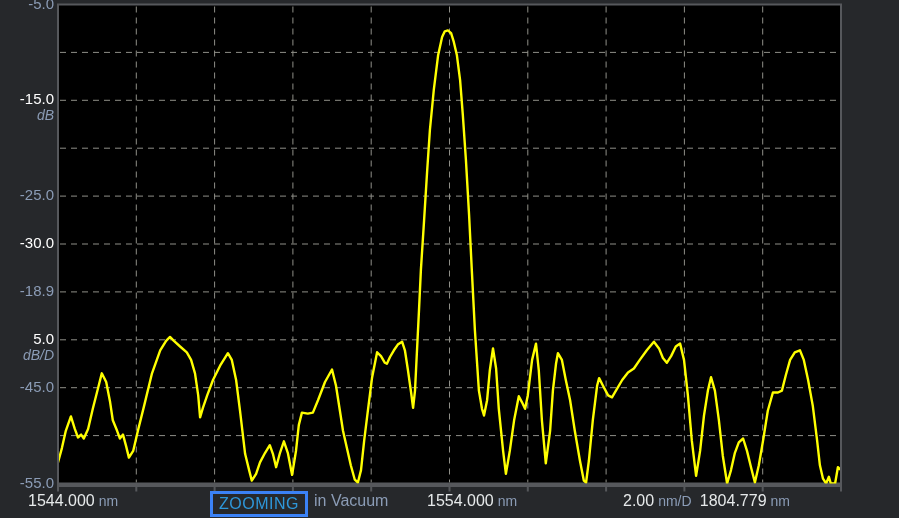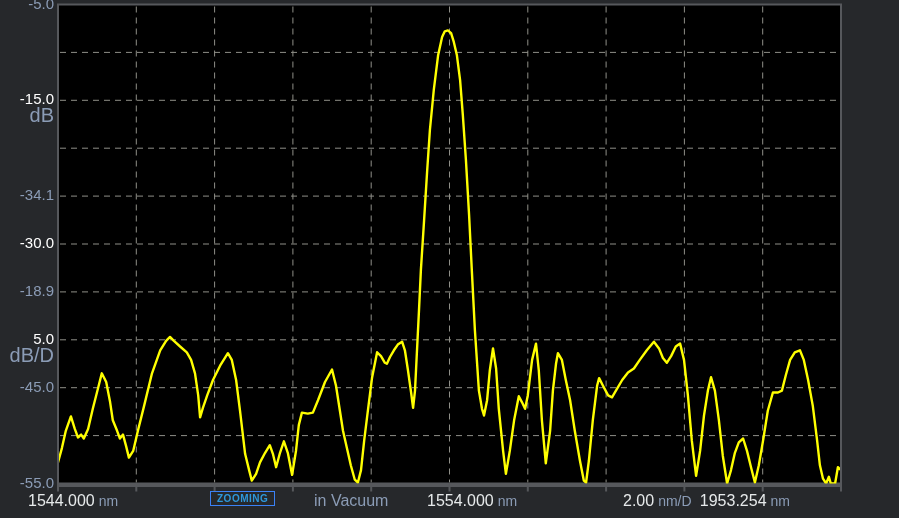--- a/index.html
+++ b/index.html
@@ -4,28 +4,28 @@
 <style>
   html,body{margin:0;padding:0;background:#26282b;overflow:hidden;}
   .screen{position:relative;width:793px;height:518px;background:#26282b;
           font-family:"Liberation Sans",sans-serif;-webkit-font-smoothing:antialiased;}
   svg{position:absolute;left:0;top:0;display:block;}
   .grid{stroke:#8f8f88;stroke-width:1;stroke-dasharray:6 5;}
   .frame{fill:none;stroke:#56585c;stroke-width:2;}
   .tick{stroke:#56585c;stroke-width:2;}
   .trace{fill:none;stroke-width:2.4;stroke-linejoin:round;stroke-linecap:round;}
   .ylab{position:absolute;left:0;width:54px;text-align:right;font-size:15px;line-height:16px;}
-  .ylab.sub{font-size:20px;}
+  .ylab.sub{font-size:14px;font-style:italic;}
   .bright{color:#ffffff;}
   .dim{color:#8b9cb6;}
   .xlab{position:absolute;top:492px;white-space:nowrap;font-size:16px;color:#e6e9ea;}
   .xlab .unit{font-size:14px;color:#8b9cb6;margin-left:4px;margin-top:40px;}
   .xlab.dimtext{color:#8b9cb6;}
-  .badge{position:absolute;top:491px;left:210px;padding:1px 6px;font-size:10px;
-         letter-spacing:.5px;color:#2e97da;border:1px solid #3b82f6;background:transparent;font-weight:bold;}
+  .badge{position:absolute;top:491px;left:210px;padding:1px 6px;font-size:16px;
+         letter-spacing:.5px;color:#2e97da;border:3px solid #3b82f6;background:transparent;}
   .pos-start{left:28px;}
   .pos-vac{left:314px;text-align:center;}
   .pos-center{left:427px;}
   .pos-scale{left:623px;}
   .pos-stop{right:3px;}
 </style>
 </head>
 <body>
 
 <div class="screen">
@@ -68,21 +68,21 @@
       <line class="tick" x1="841" y1="486.5" x2="841" y2="491.5"></line>
       <rect class="frame" x="58" y="4.5" width="783" height="479"></rect>
       <line x1="57" y1="485.5" x2="842" y2="485.5" stroke="#56585c" stroke-width="3"></line>
       <polyline class="trace" clip-path="url(#pc)" stroke="#ffff00" points="58.0,462.4 61.9,448.1 65.8,430.8 70.9,416.4 74.8,428.9 78.0,437.5 81.1,434.6 83.8,438.5 88.1,428.9 92.8,408.8 97.9,388.7 101.8,373.3 106.2,382.0 110.1,402.1 112.8,420.3 117.1,430.8 119.9,438.5 123.0,434.6 126.1,446.1 128.9,457.6 133.2,450.9 137.9,430.8 144.1,405.9 152.0,373.3 160.2,350.3 166.1,340.8 170.0,336.9 173.9,340.8 180.1,346.5 186.8,352.3 191.1,359.9 195.0,373.3 198.2,395.4 200.1,417.4 202.9,407.8 207.2,395.4 213.0,380.0 220.1,365.7 227.9,353.2 231.8,359.9 236.1,380.0 240.0,410.7 245.1,453.8 249.1,470.1 251.8,480.6 256.1,473.9 260.0,462.4 265.1,452.8 269.8,445.2 272.9,453.8 276.1,467.2 280.0,452.8 283.9,441.3 287.8,452.8 292.1,474.9 296.0,450.9 298.8,425.1 301.9,412.6 307.8,413.6 312.9,412.6 318.0,400.2 325.0,382.0 332.0,369.5 336.0,385.8 339.9,410.7 343.0,430.8 346.9,448.1 350.8,465.3 354.8,479.7 357.9,482.5 361.0,470.1 364.2,440.4 368.1,408.8 372.0,378.1 377.1,352.3 381.0,356.1 384.9,362.8 386.9,363.8 390.0,357.0 393.9,350.3 397.8,344.6 402.1,341.7 404.9,350.3 408.0,370.5 411.1,392.5 413.1,407.8 415.0,390.6 417.0,350.3 419.0,310.1 420.9,269.9 424.1,220.1 427.2,170.2 429.9,130.0 433.8,89.8 438.1,55.3 442.1,37.1 444.8,31.3 447.9,30.4 451.1,33.2 453.8,41.9 456.9,55.3 460.1,80.2 462.8,114.7 465.9,159.7 469.1,215.3 471.8,269.9 474.9,330.2 478.9,390.6 482.0,408.8 484.0,415.5 487.1,400.2 489.8,370.5 493.0,348.4 496.1,368.5 498.8,408.8 503.1,450.9 505.9,473.9 509.8,450.9 514.1,420.3 518.8,396.3 521.9,402.1 525.1,408.8 527.8,395.4 532.1,359.9 536.0,343.6 538.8,370.5 541.9,420.3 545.8,463.4 550.1,430.8 552.9,390.6 556.0,363.8 557.9,353.2 561.9,359.9 565.8,380.0 570.1,400.2 574.8,430.8 579.9,460.5 583.8,480.6 586.1,482.5 588.9,460.5 592.8,420.3 597.1,385.8 599.1,378.1 603.0,385.8 608.1,395.4 612.0,397.3 617.1,388.7 622.2,380.0 628.0,372.4 633.9,368.5 639.8,359.9 646.8,350.3 653.9,341.7 659.0,348.4 662.9,358.0 666.8,362.8 671.1,356.1 675.8,346.5 680.1,343.6 684.0,359.9 687.9,395.4 691.8,440.4 696.1,475.8 700.1,450.9 704.0,415.5 707.9,390.6 711.0,377.2 714.9,390.6 718.9,420.3 722.8,455.7 727.1,483.5 731.0,470.1 734.9,452.8 738.8,442.3 743.1,438.5 747.0,450.9 751.0,467.2 754.9,482.5 758.8,465.3 763.1,440.4 767.8,410.7 772.9,392.5 778.0,392.5 781.9,390.6 785.8,375.2 790.1,359.9 794.8,352.3 799.9,350.3 803.8,359.9 808.1,380.0 812.8,405.9 817.1,440.4 819.9,465.3 823.0,478.7 826.1,483.5 828.9,476.8 830.8,483.5 835.1,483.5 837.9,467.2 841.0,470.1"></polyline>
     </svg>
 
   <div id="y-labels">
       <div class="ylab dim" style="top: -4.5px;">-5.0</div>
       <div class="ylab bright" style="top: 91.3px;">-15.0</div>
       <div class="ylab sub dim" style="top: 107.3px;">dB</div>
-      <div class="ylab dim" style="top: 187.1px;">-34.1</div>
+      <div class="ylab dim" style="top: 187.1px;">-25.0</div>
       <div class="ylab bright" style="top: 235px;">-30.0</div>
       <div class="ylab dim" style="top: 282.9px;">-18.9</div>
       <div class="ylab bright" style="top: 331px;">5.0</div>
       <div class="ylab sub dim" style="top: 346.8px;">dB/D</div>
       <div class="ylab dim" style="top: 378.7px;">-45.0</div>
       <div class="ylab dim" style="top: 474.5px;">-55.0</div>
     </div>
 
   <div class="xlab pos-start">
     <span>1544.000</span><span class="unit">nm</span>
@@ -94,16 +94,16 @@
 
   <div class="xlab pos-center">
     <span>1554.000</span><span class="unit">nm</span>
   </div>
 
   <div class="xlab pos-scale">
     <span>2.00</span><span class="unit">nm/D</span>
   </div>
 
   <div class="xlab pos-stop">
-    <span>1953.254</span><span class="unit">nm</span>
+    <span>1804.779</span><span class="unit">nm</span>
   </div>
 
 </div>
 
 </body></html>

